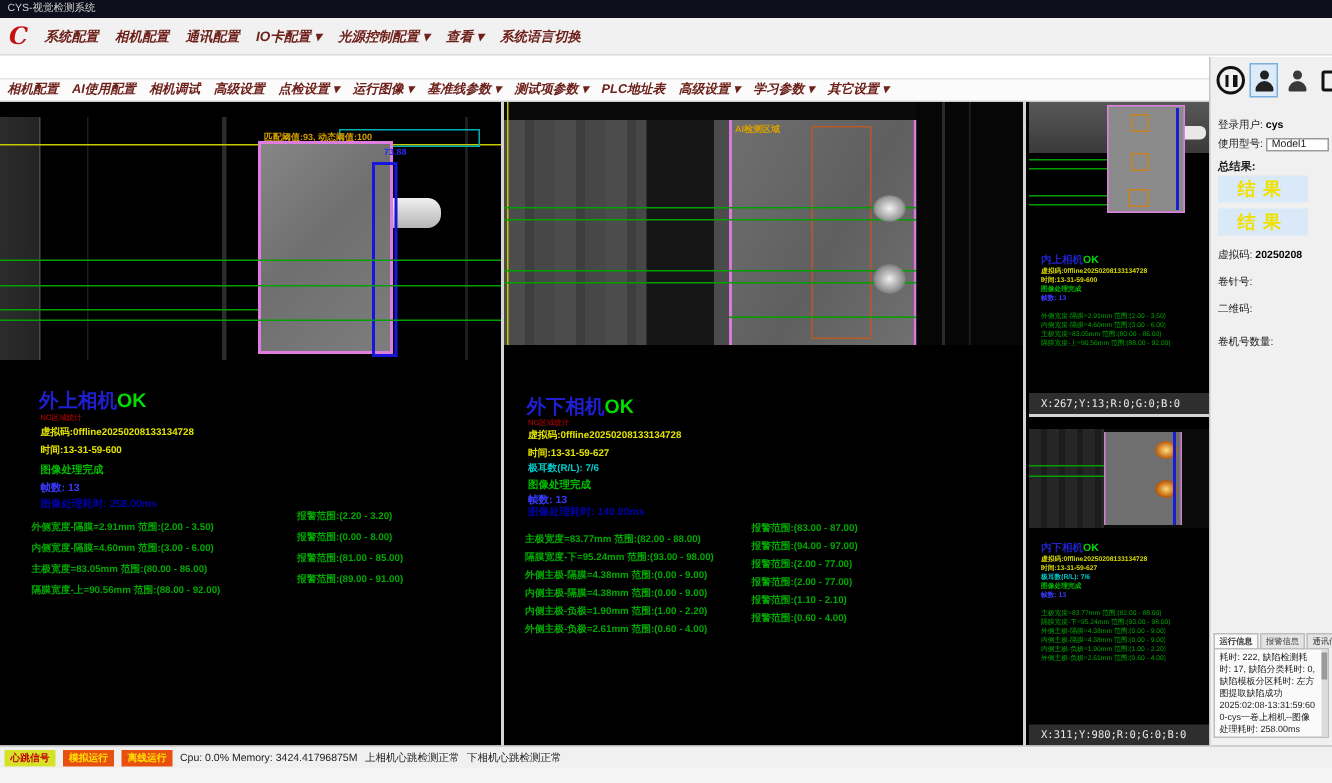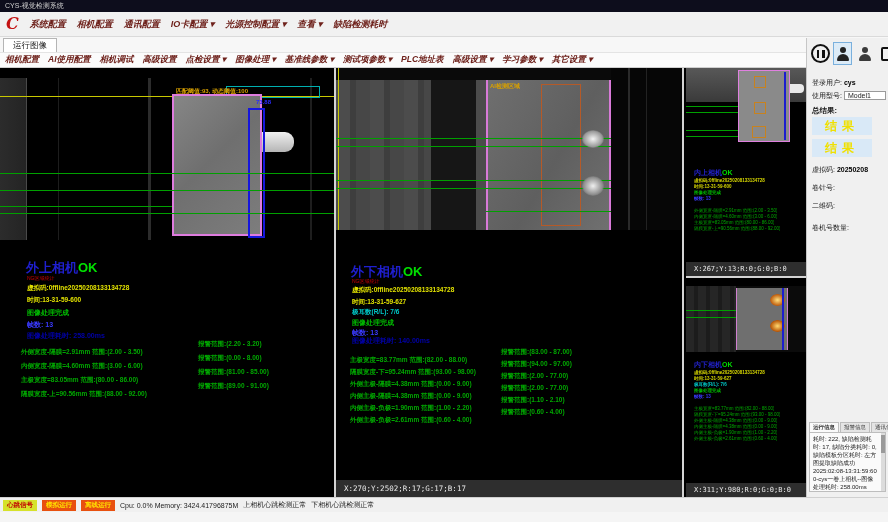--- a/index.html
+++ b/index.html
@@ -103,34 +103,31 @@
   </div>
 
   <div class="menubar">
     <span class="logo">C</span>
     <span class="menu-item">系统配置</span>
     <span class="menu-item">相机配置</span>
     <span class="menu-item">通讯配置</span>
     <span class="menu-item">IO卡配置 ▾</span>
     <span class="menu-item">光源控制配置 ▾</span>
     <span class="menu-item">查看 ▾</span>
-    <span class="menu-item">缺陷检测耗时</span>
-  </div>
-
-  <div class="tabrow">
-    <div class="tab">运行图像</div>
-  </div>
+    <span class="menu-item">系统语言切换</span>
+  </div>
+
 
   <div class="toolbar">
     <span class="tool-item">相机配置</span>
     <span class="tool-item">AI使用配置</span>
     <span class="tool-item">相机调试</span>
     <span class="tool-item">高级设置</span>
     <span class="tool-item">点检设置 ▾</span>
-    <span class="tool-item">图像处理 ▾</span>
+    <span class="tool-item">运行图像 ▾</span>
     <span class="tool-item">基准线参数 ▾</span>
     <span class="tool-item">测试项参数 ▾</span>
     <span class="tool-item">PLC地址表</span>
     <span class="tool-item">高级设置 ▾</span>
     <span class="tool-item">学习参数 ▾</span>
     <span class="tool-item">其它设置 ▾</span>
   </div>
 
   <div class="main">
 
@@ -234,21 +231,20 @@
       </div>
       <div class="mrow" style="left:14px;top:328px;">
         <span class="mm">内侧主极-负极=1.90mm 范围:(1.00 - 2.20)</span>
         <span class="ma" style="left:151px;">报警范围:(1.10 - 2.10)</span>
       </div>
       <div class="mrow" style="left:14px;top:340px;">
         <span class="mm">外侧主极-负极=2.61mm 范围:(0.60 - 4.00)</span>
         <span class="ma" style="left:151px;">报警范围:(0.60 - 4.00)</span>
       </div>
 
-      <div class="vbar">X:270;Y:2502;R:17;G:17;B:17</div>
     </div>
 
     <div class="sep-v" style="left:682px;"></div>
 
     <div class="view" style="left:686px;width:120px;height:208px;">
       <div class="imgzone" style="left:0;top:0;width:120px;height:92px;">
         <div class="abs" style="left:0;top:0;width:120px;height:34px;background:linear-gradient(#585858,#3a3a3a);"></div>
         <div class="electrode" style="left:52px;top:2px;width:52px;height:72px;background:#8a8a8a;border:1px solid #e080e0;"></div>
         <div class="abs" style="left:68px;top:8px;width:10px;height:10px;border:1px solid #c8821e;"></div>
         <div class="abs" style="left:68px;top:34px;width:10px;height:10px;border:1px solid #c8821e;"></div>

